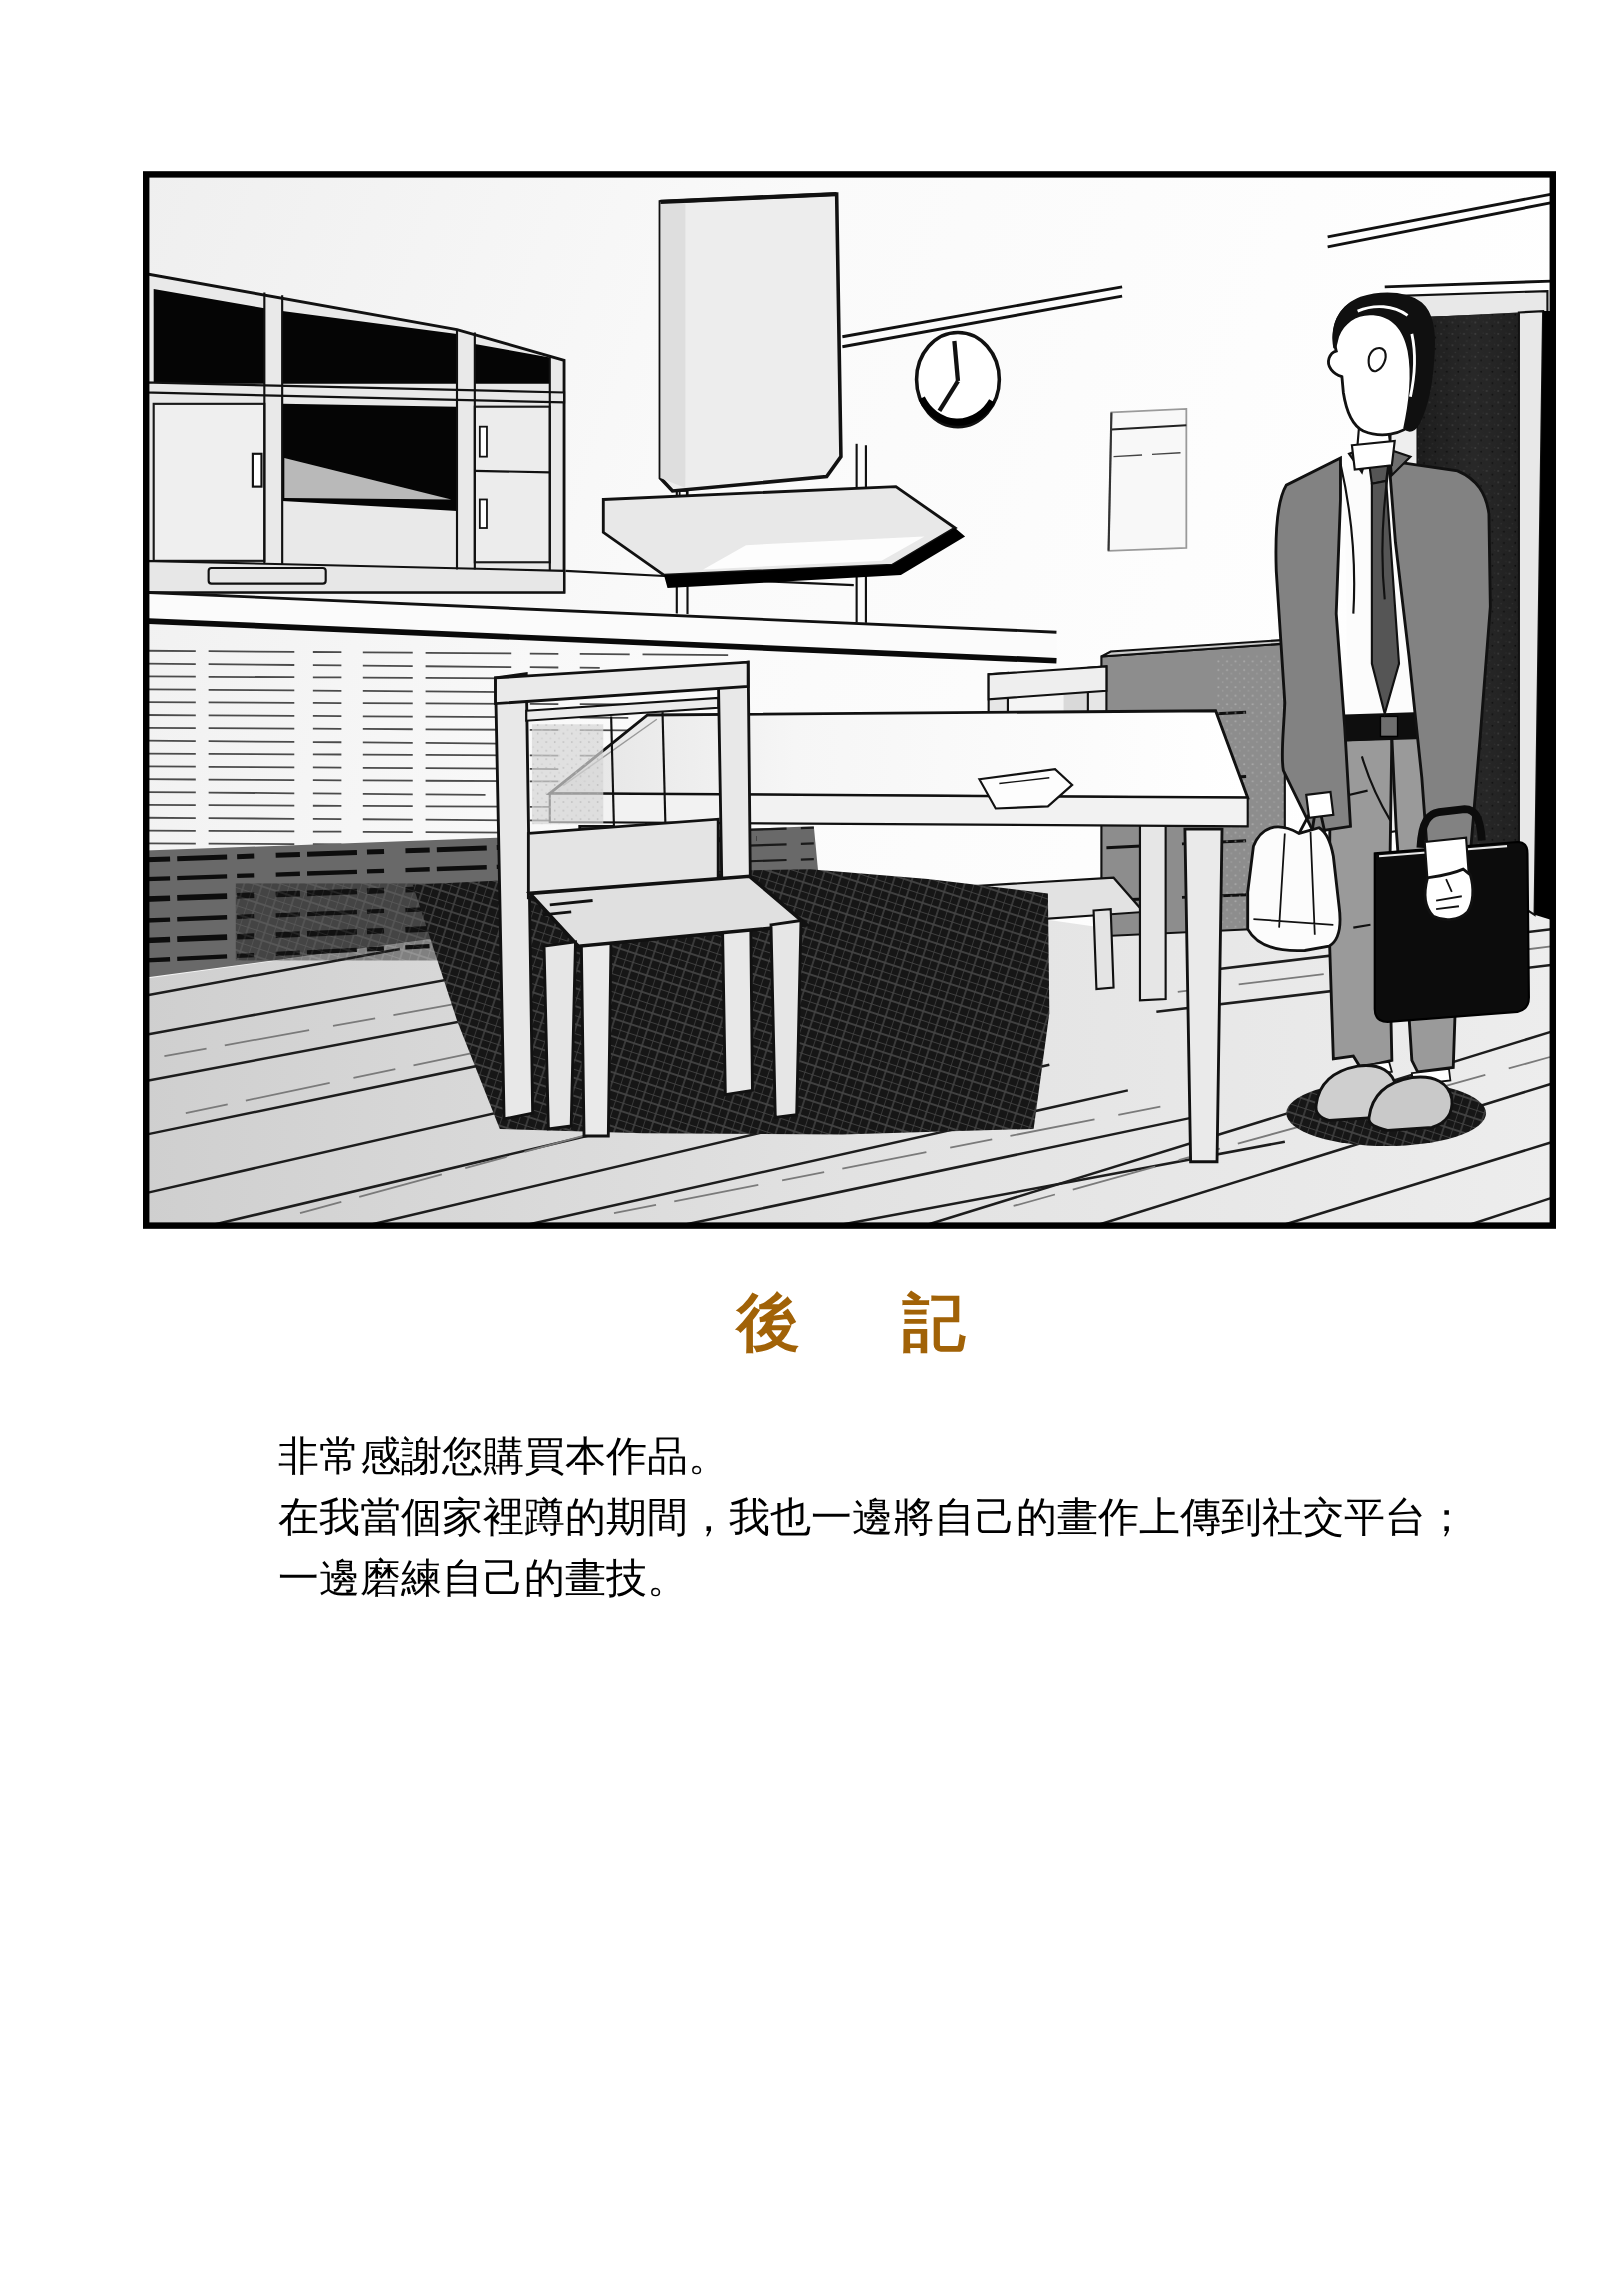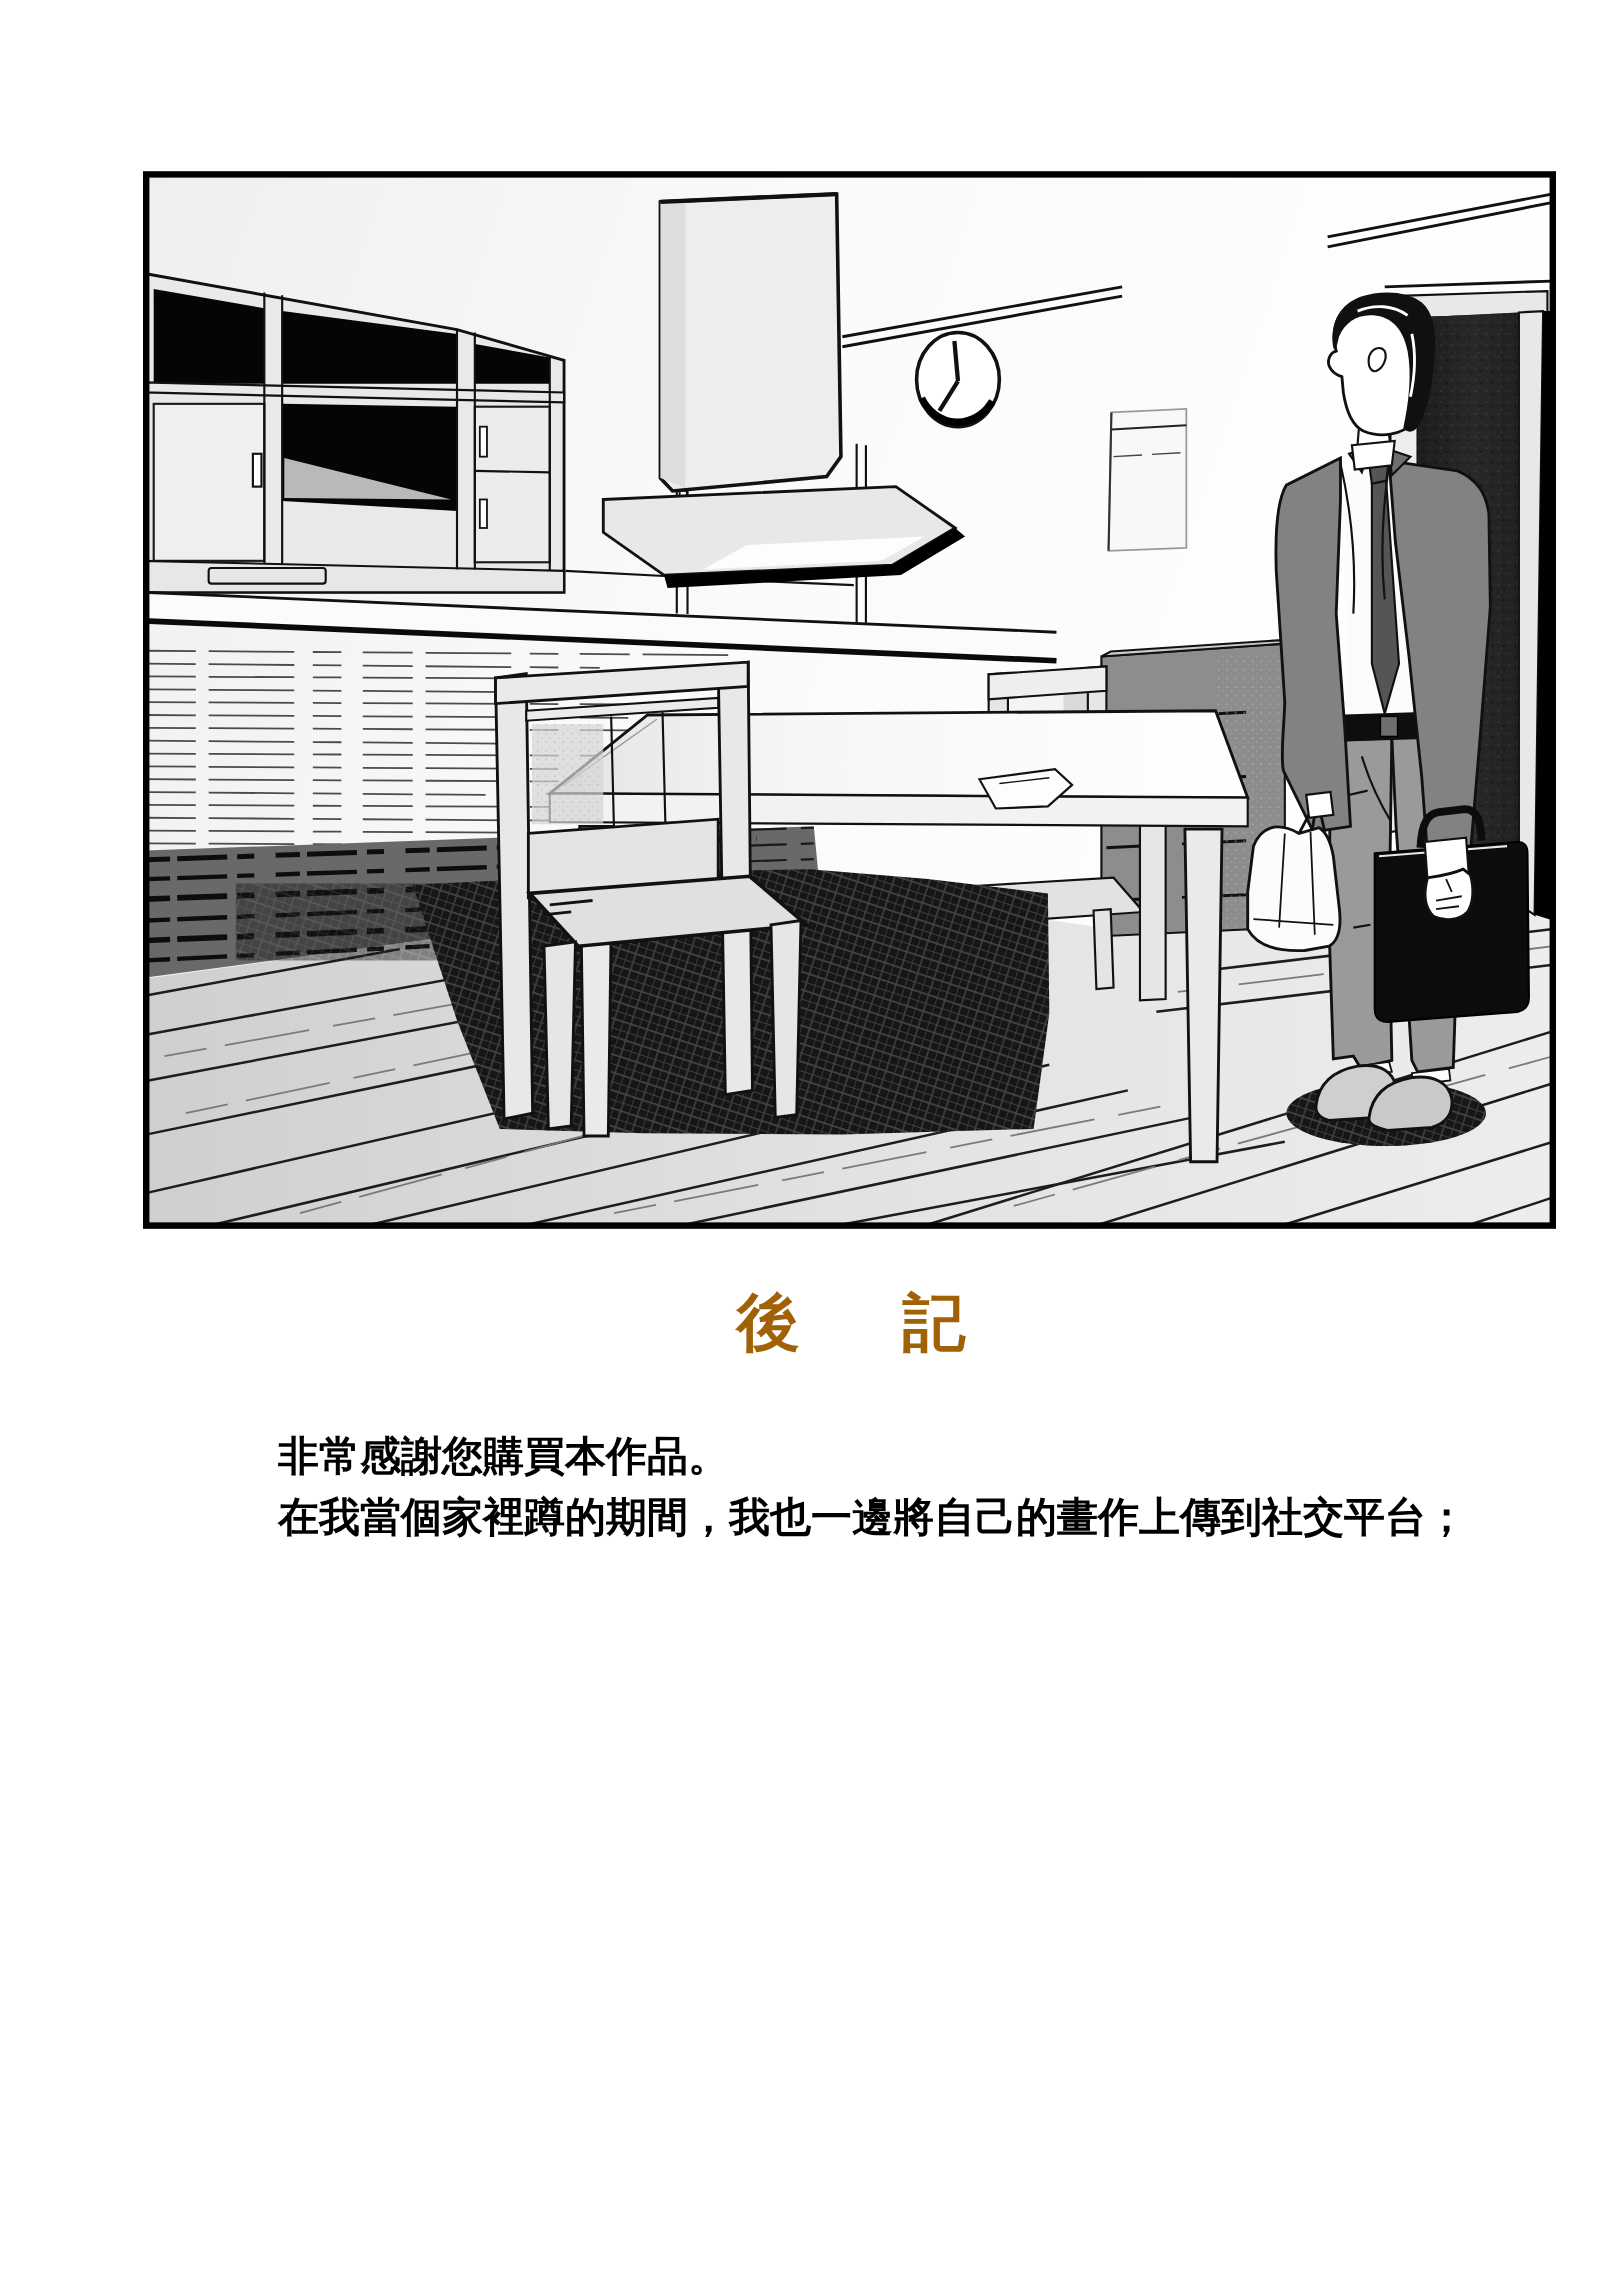--- a/index.html
+++ b/index.html
@@ -3,21 +3,21 @@
 <meta charset="utf-8">
 <style>
   html,body{margin:0;padding:0;}
   body{width:1617px;height:2284px;background:#ffffff;position:relative;
        font-family:"DejaVu Sans",sans-serif;overflow:hidden;}
   .panel-wrap{position:absolute;left:143px;top:171px;width:1413px;height:1058px;}
   .panel-wrap svg{display:block;width:1413px;height:1058px;}
   .afterword-title{position:absolute;top:1280px;left:861px;transform:translateX(-50%);
        font-size:63px;font-weight:700;letter-spacing:20px;white-space:nowrap;color:#a16207;}
   .afterword-body{position:absolute;left:278px;top:1426px;font-size:41px;line-height:61px;
-       font-weight:700;color:#000;white-space:nowrap;}
+       font-weight:400;color:#000;white-space:nowrap;}
   .afterword-body div{height:61px;}
 </style>
 </head>
 <body>
 
 <div class="panel-wrap">
 <svg viewBox="200 240 1980 1482" xmlns="http://www.w3.org/2000/svg">
   <defs>
     <linearGradient id="wall" x1="0" y1="0" x2="1" y2="0.25">
       <stop offset="0" stop-color="#efefef"></stop>
@@ -323,14 +323,15 @@
 
   <rect x="204.5" y="244.5" width="1971" height="1473" fill="none" stroke="#000" stroke-width="9"></rect>
 </svg>
 </div>
 
 <div class="afterword-title">後　記</div>
 
 <div class="afterword-body">
   <div>非常感謝您購買本作品。</div>
   <div>在我當個家裡蹲的期間，我也一邊將自己的畫作上傳到社交平台；</div>
+  <div>一邊磨練自己的畫技。</div>
 </div>
 
 
 </body></html>

